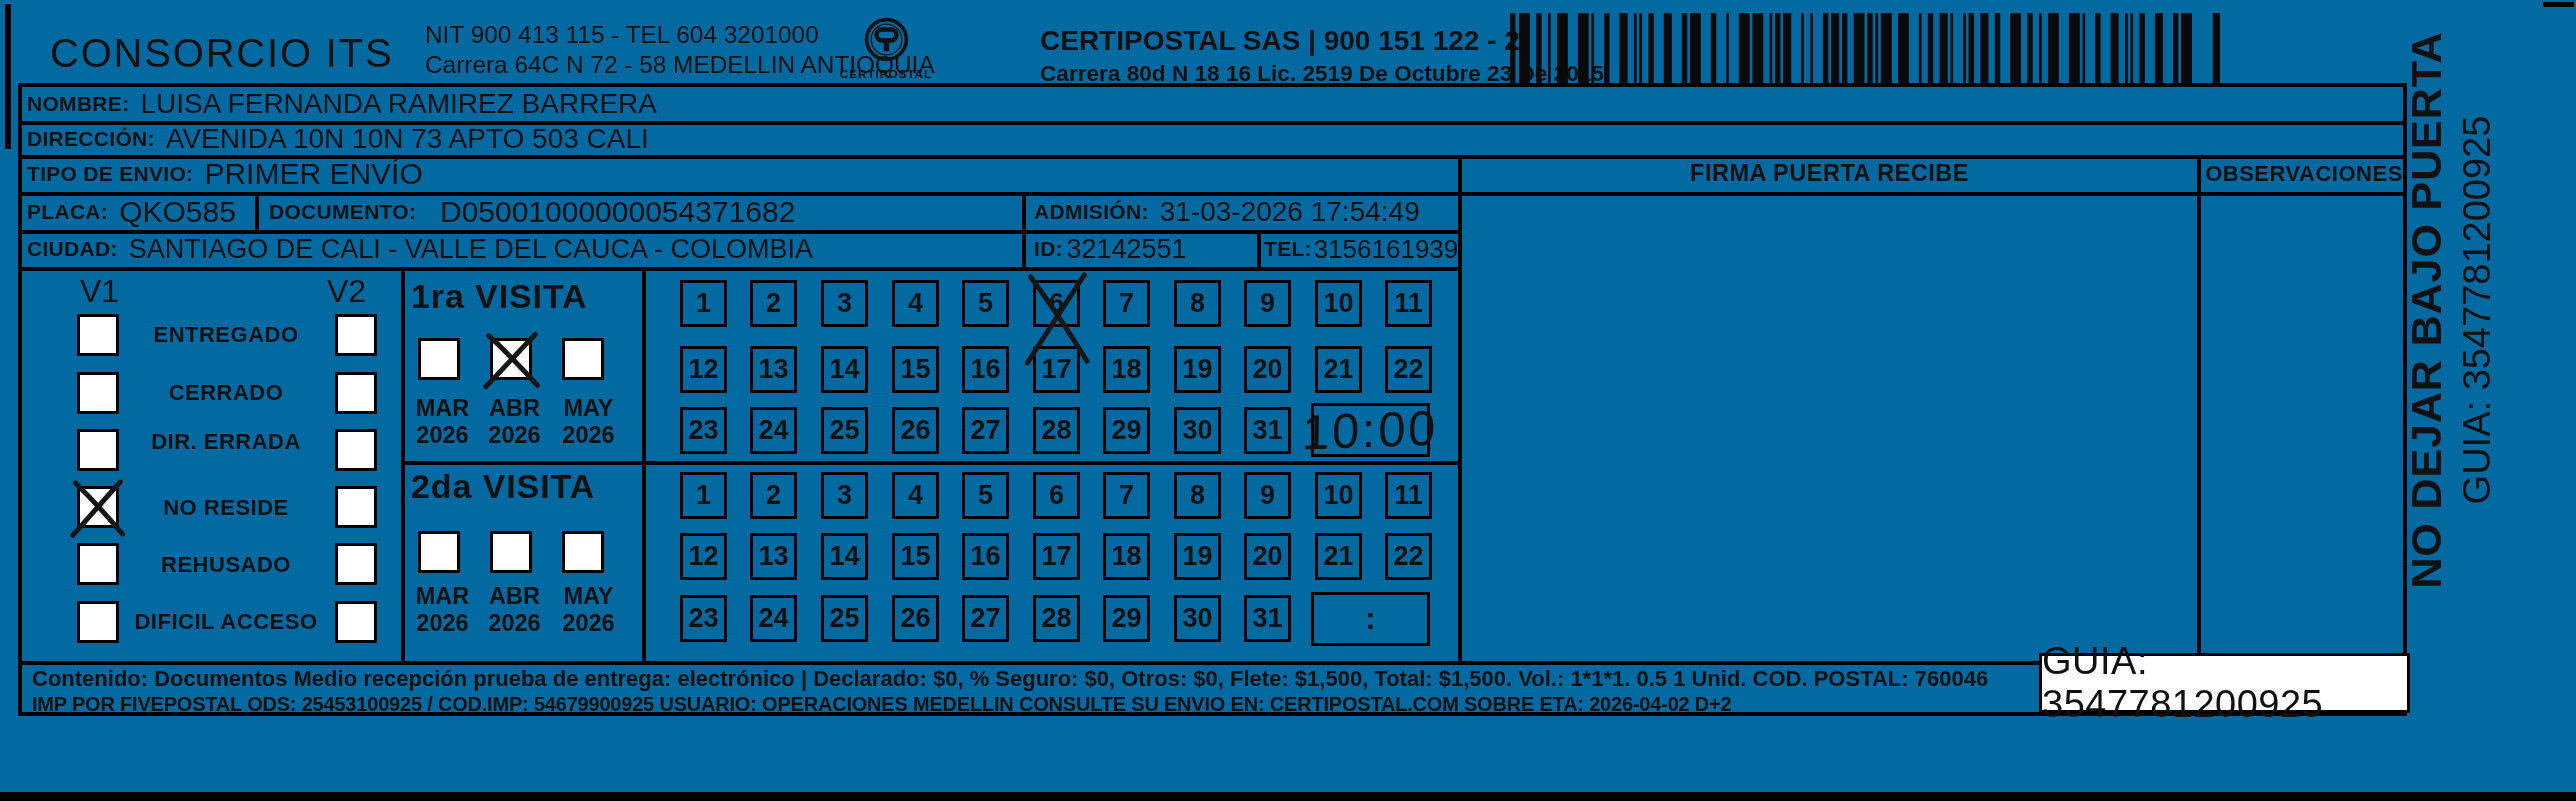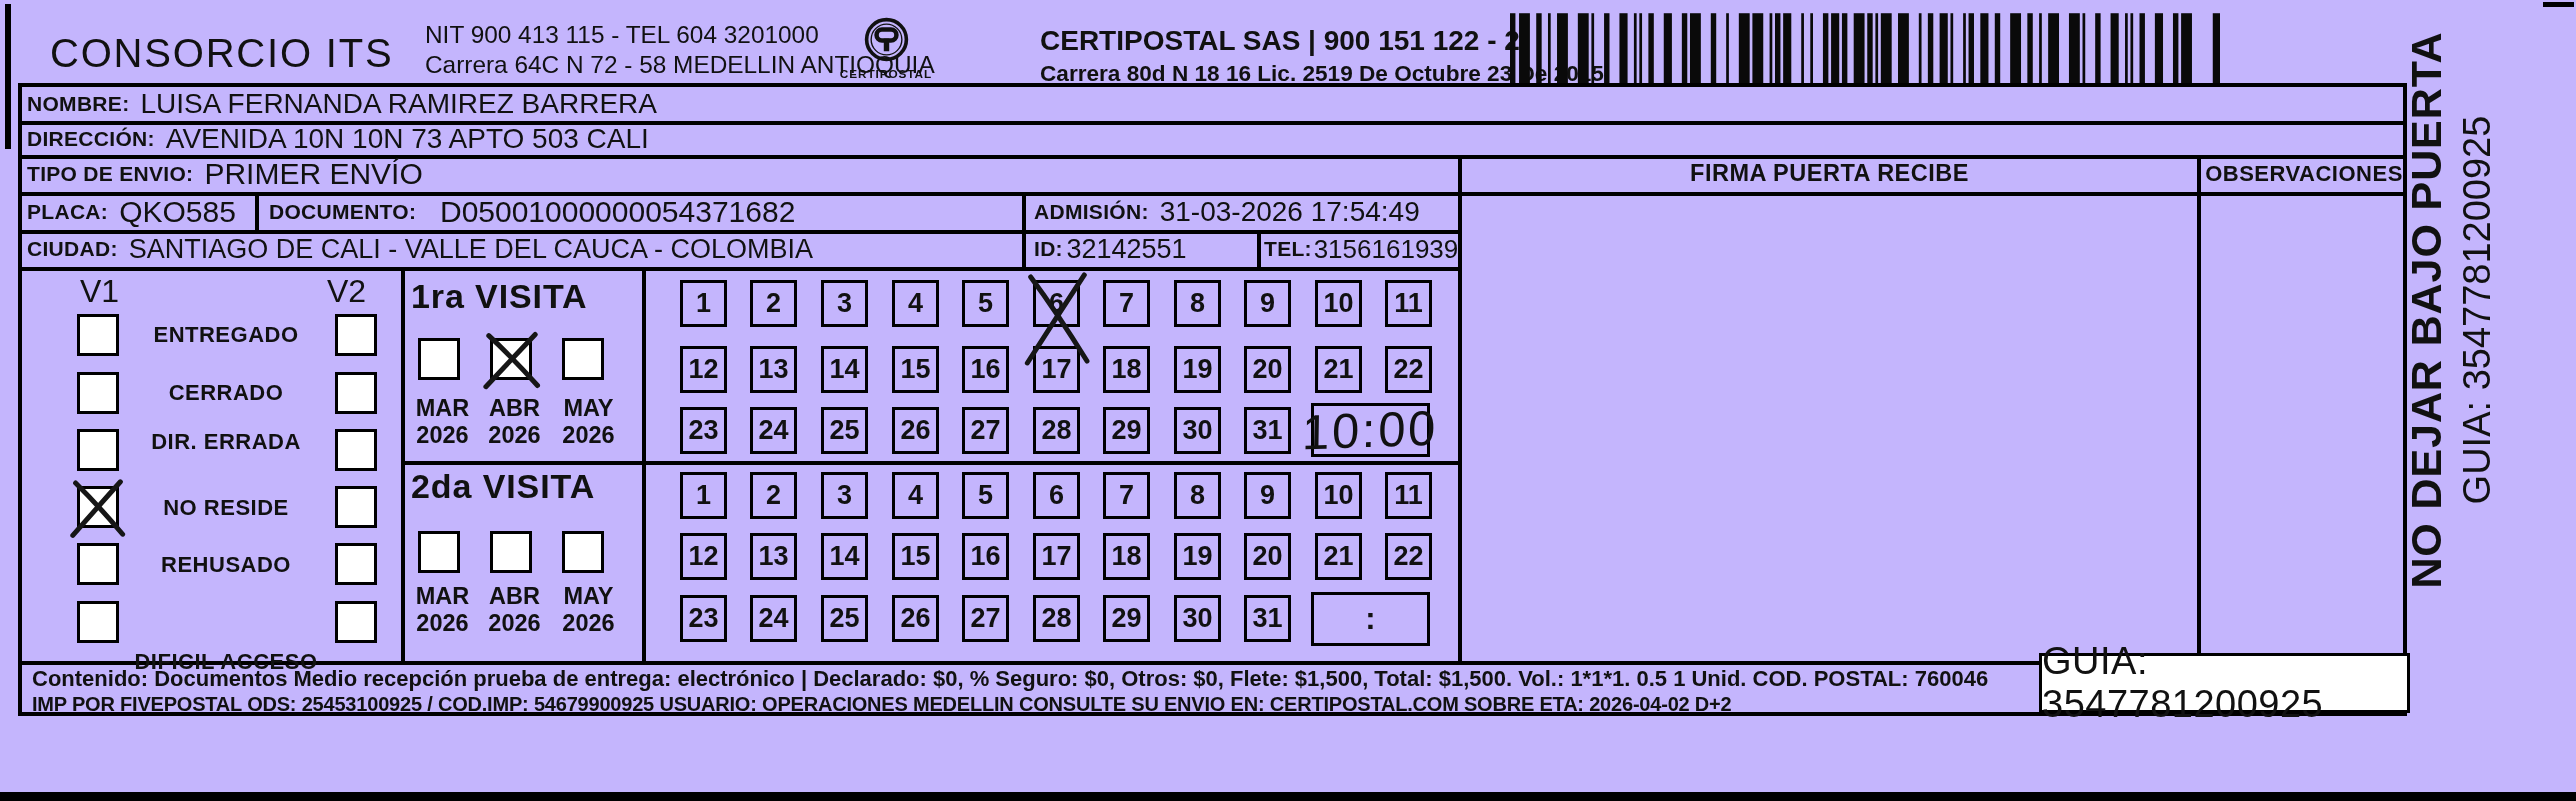--- a/index.html
+++ b/index.html
@@ -1,17 +1,17 @@
 <!DOCTYPE html>
 <html style="font-size:14.5px"><head>
 <meta charset="utf-8">
 <style>
   *{box-sizing:border-box}
   html,body{margin:0;padding:0;background:#fff}
-  #page{position:relative;width:2576px;height:801px;background:#c4b5fd;
+  #page{position:relative;width:2576px;height:801px;background:#0369a1;
         font-family:"Liberation Sans",sans-serif;color:#111;overflow:hidden}
   .hline,.vline{position:absolute;background:#000}
   .frow{position:absolute;display:flex;align-items:center;gap:11px;white-space:nowrap}
   .lbl{font-weight:700;font-size:21px;letter-spacing:0.3px}
   .val{font-size:28px}
   .val.big{font-size:30px}
   .hdrcell{position:absolute;display:flex;align-items:center;justify-content:center;
            font-weight:700;font-size:23.5px;letter-spacing:0.5px}
   .chk{position:absolute;border:3.6px solid #000;background:#fff}
   .daybox{position:absolute;border:3.6px solid #000;display:flex;align-items:center;
@@ -222,21 +222,21 @@
     <div class="optlbl" style="left: 122px; top: 495px; width: 208px; height: 27px;">NO RESIDE</div>
     <div class="chk" style="left: 335px; top: 486px; width: 42px; height: 42px;"></div>
     <svg width="56" height="60" viewBox="0 0 62 66" class="xmark" style="left: 70px; top: 478px;">
       <path d="M6.2,5.28 Q31,29.7 58.279999999999994,62.04" fill="none" stroke="#161616" stroke-width="5.5" stroke-linecap="round"></path>
       <path d="M55.800000000000004,3.96 Q29.759999999999998,33 3.1,63.36" fill="none" stroke="#161616" stroke-width="5.5" stroke-linecap="round"></path>
     </svg>
     <div class="chk" style="left: 77px; top: 543px; width: 42px; height: 42px;"></div>
     <div class="optlbl" style="left: 122px; top: 552px; width: 208px; height: 27px;">REHUSADO</div>
     <div class="chk" style="left: 335px; top: 543px; width: 42px; height: 42px;"></div>
     <div class="chk" style="left: 77px; top: 601px; width: 42px; height: 42px;"></div>
-    <div class="optlbl" style="left: 122px; top: 609px; width: 208px; height: 27px; margin-top: 40px;">DIFICIL ACCESO</div>
+    <div class="optlbl" style="left: 122px; top: 609px; width: 208px; height: 27px;">DIFICIL ACCESO</div>
     <div class="chk" style="left: 335px; top: 601px; width: 42px; height: 42px;"></div>
     <div class="vtitle" style="left: 411px; top: 277px;">1ra VISITA</div>
     <div class="chk" style="left: 418px; top: 338px; width: 42px; height: 42px;"></div>
     <div class="mlbl" style="left: 407px; top: 395px; width: 71px; height: 56px;">
       <div>MAR</div>
       <div>2026</div>
     </div>
     <div class="chk" style="left: 490px; top: 338px; width: 42px; height: 42px;"></div>
     <div class="mlbl" style="left: 479px; top: 395px; width: 71px; height: 56px;">
       <div>ABR</div>

